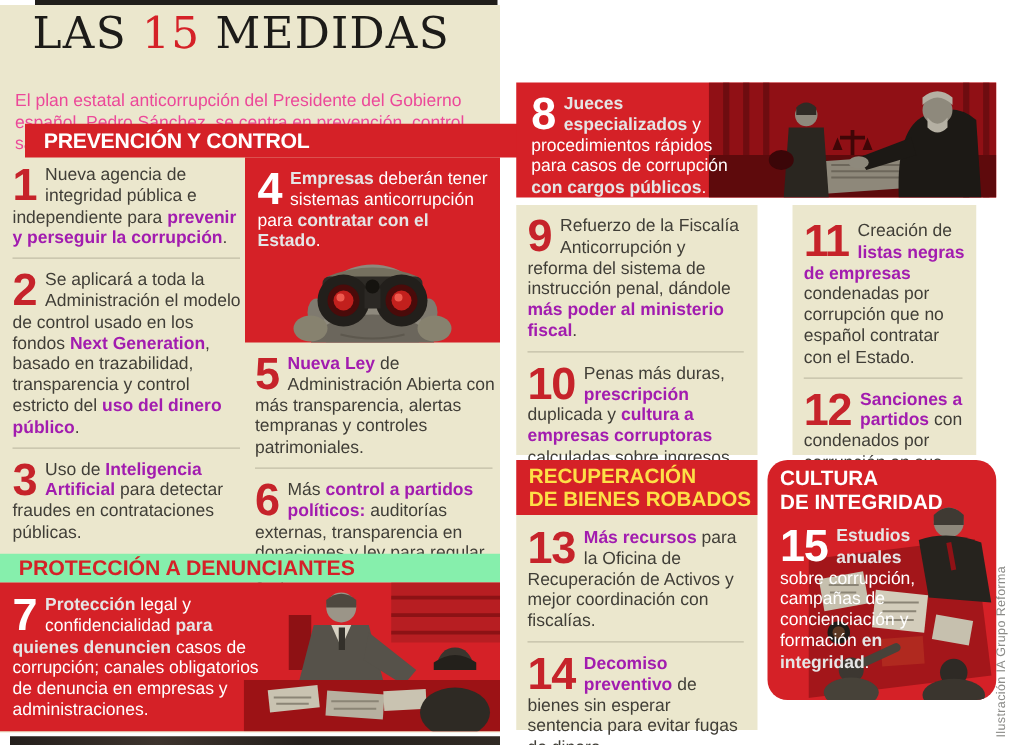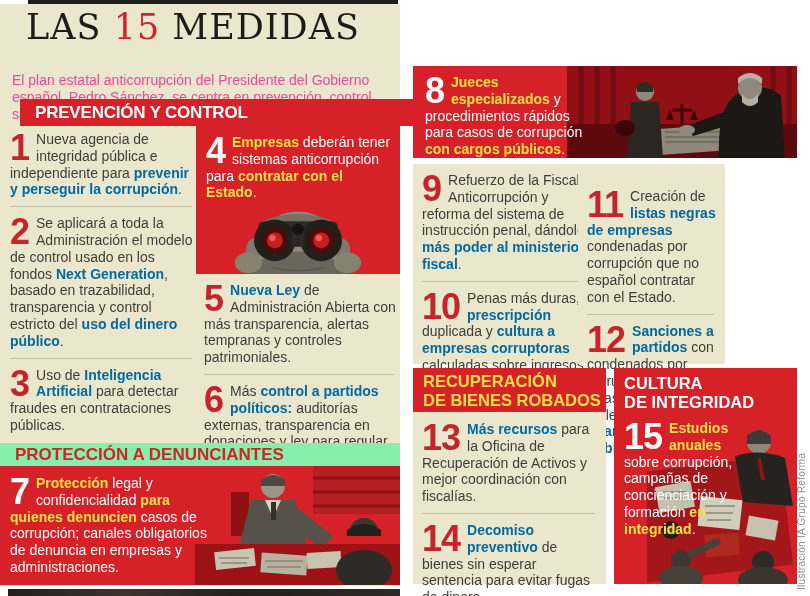--- a/index.html
+++ b/index.html
@@ -22,37 +22,37 @@
   .red4{left:196px;top:126px;width:204px;height:148px;background:var(--red);}
   .red4 .mwrap{padding:8px 8px 0 10px;}
   .red7{left:0;top:466px;width:400px;height:119px;background:var(--red);}
   .red7 .mwrap{padding:9px 0 0 10px;width:200px;position:relative;z-index:2;}
   .bottomstrip{left:8px;top:589px;width:392px;height:7px;
                background:linear-gradient(90deg,#241f1c,#3d342d 30%,#241f1c 60%,#302a24);}
   
   .red8{left:413px;top:66px;width:384px;height:92px;background:var(--red);}
   .red8 .mwrap{padding:8px 0 0 12px;width:172px;position:relative;z-index:2;}
   .colA{left:413px;top:164px;width:193px;height:200px;background:var(--cream);box-sizing:border-box;padding:8px 9px;}
-  .colB{left:578px;top:164px;width:147px;height:200px;background:var(--cream);box-sizing:border-box;padding:24px 9px;}
+  .colB{left:634px;top:164px;width:147px;height:200px;background:var(--cream);box-sizing:border-box;padding:12px 9px;}
   .banner3{left:413px;top:368px;width:193px;height:44px;background:var(--red);color:#fde047;
            font-weight:bold;font-size:16.5px;line-height:19px;padding:4px 0 0 10px;box-sizing:border-box;}
   .colA2{left:413px;top:412px;width:193px;height:172px;background:var(--cream);box-sizing:border-box;padding:9px 9px;}
-  .red15{left:614px;top:368px;width:183px;height:216px;background:var(--red);overflow:hidden;}
+  .red15{left:614px;top:368px;width:183px;height:192px;background:var(--red);overflow:hidden;border-radius:16px;}
   .red15 .hdr{color:#fff;font-weight:bold;font-size:16.5px;line-height:19px;padding:6px 0 0 10px;position:relative;z-index:2;}
   .red15 .mwrap{padding:8px 0 0 10px;width:112px;position:relative;z-index:2;}
   .attribution{left:796px;top:440px;height:150px;font-size:10px;color:#8b8b88;
                writing-mode:vertical-rl;transform:rotate(180deg);white-space:nowrap;letter-spacing:0.3px;}
   
   .measure{font-size:14px;line-height:1.2;color:#403e37;margin-bottom:2px;}
   .measure::after{content:"";display:block;clear:both;}
   .num{float:left;font-weight:bold;font-size:36px;line-height:30px;color:var(--number_red);
        margin:2px 7px 0 0;letter-spacing:-1px;}
-  .b{font-weight:bold;color:#0369a1;}
+  .b{font-weight:bold;color:#a21caf;}
   .on-red .measure{color:#fff;}
-  .on-red .b{color:#fde047;}
+  .on-red .b{color:#e5e5e5;}
   .on-red .num{color:#fff;}
   .hr{border-top:1px solid #c2bea6;margin:8px 2px 8px 0;}
   .illu{position:absolute;z-index:1;}
 </style>
 </head>
 <body>
 
 <div id="canvas">
 
   <div class="abs left-bg"></div>

